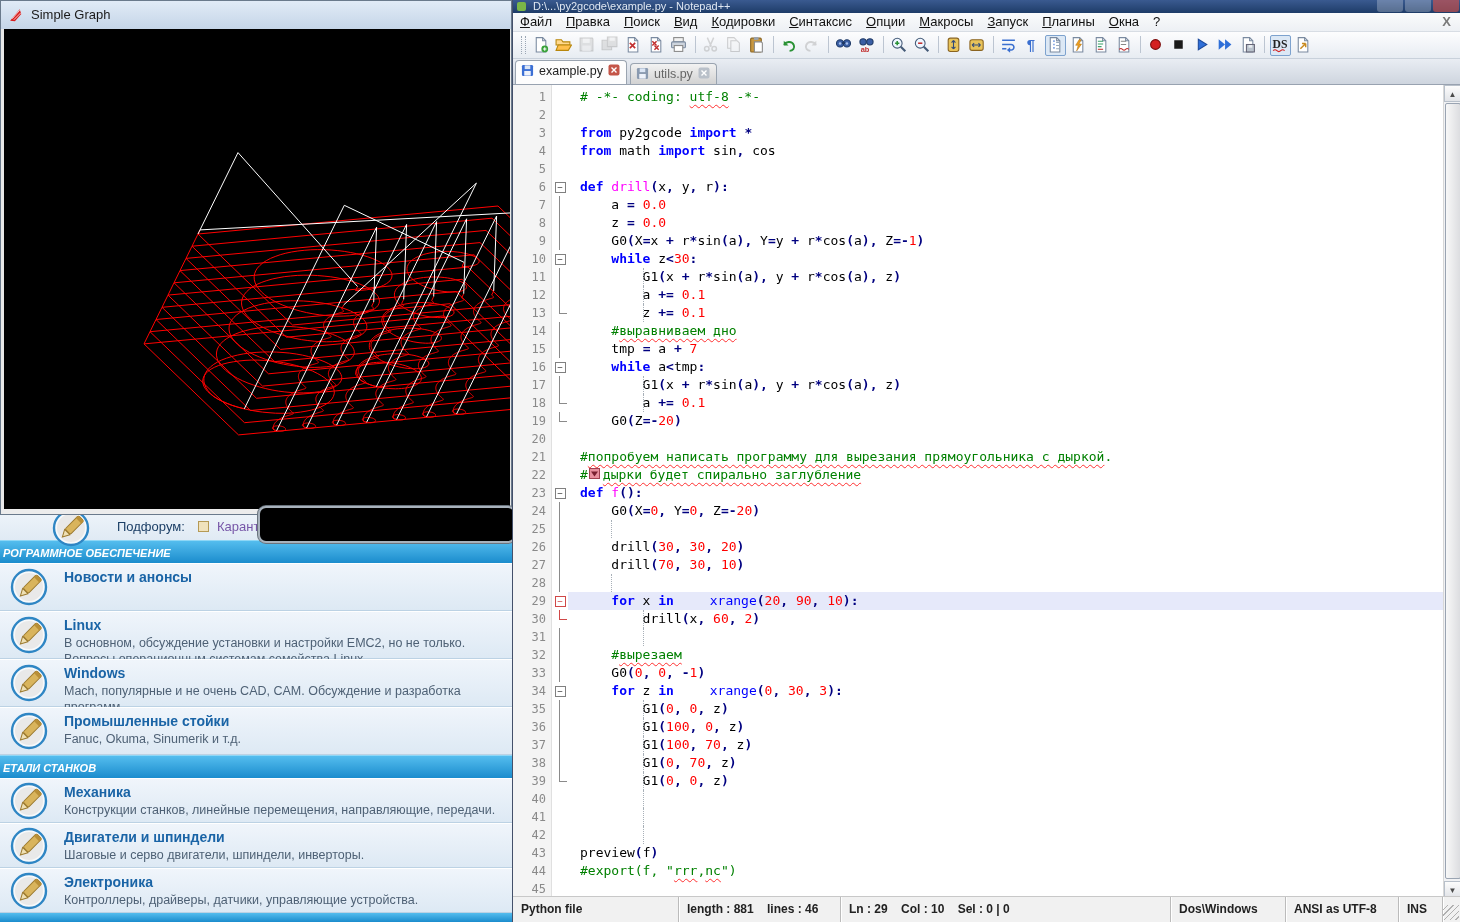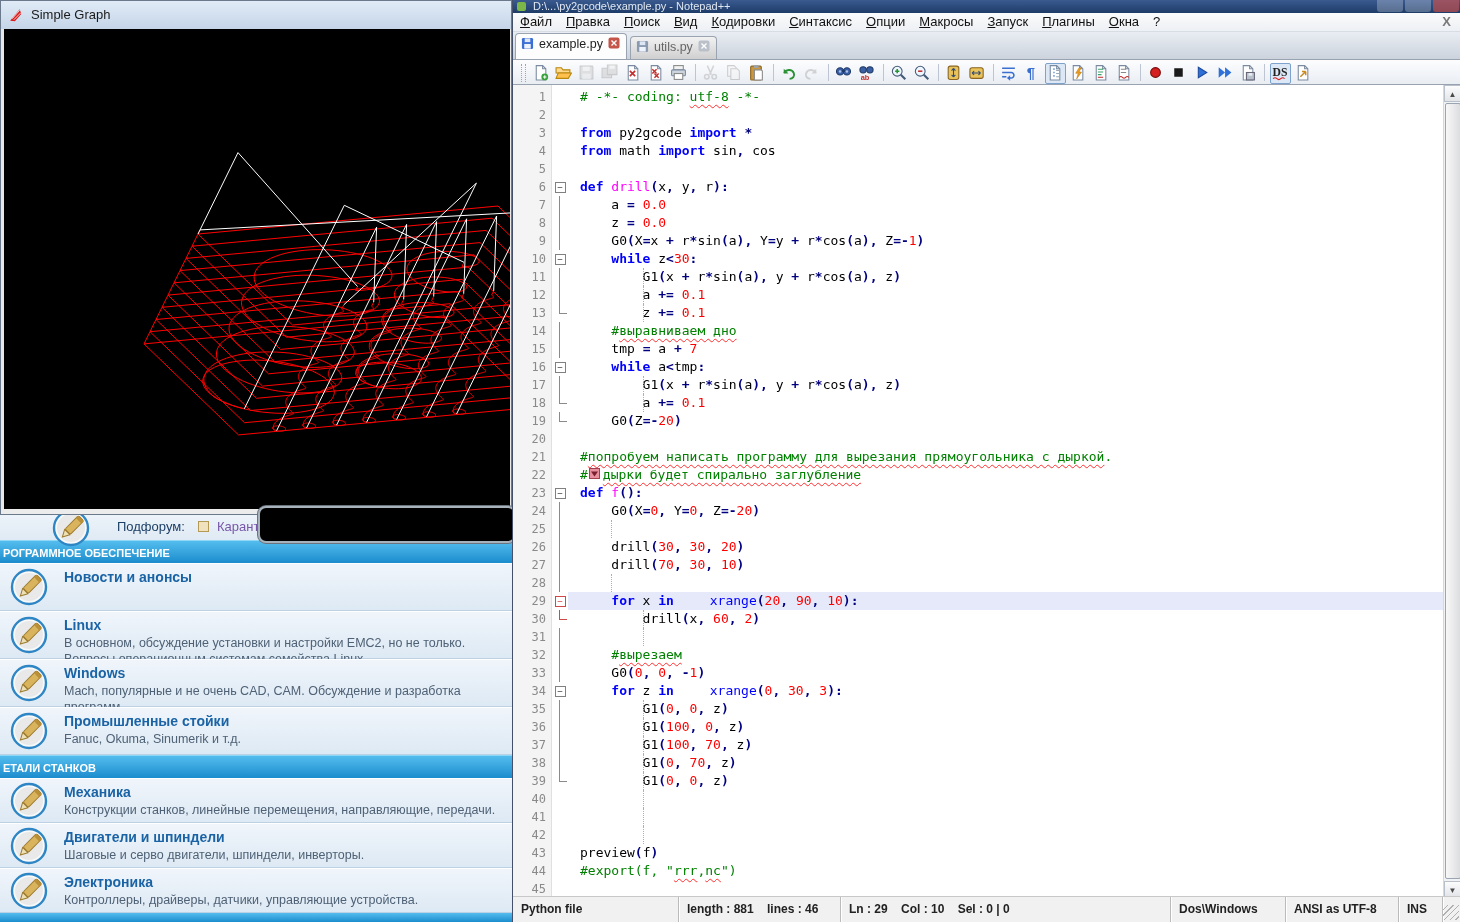--- a/index.html
+++ b/index.html
@@ -16,21 +16,21 @@
   .b2{left:108px;top:7px;width:130px;height:9px;background:#93a3b5;}
   #forum{position:absolute;left:0;top:512px;width:512px;bottom:0;background:#e4edf6;}
   #subforum-row{position:relative;height:28px;background:linear-gradient(#eef4fa,#e0eaf4);
     font-size:13px;color:#1c3f66;overflow:visible;}
   #subforum-row .txt{position:absolute;left:117px;top:7px;}
   .sf-ico{display:inline-block;width:9px;height:9px;background:#f0e2bc;border:1px solid #b59a55;
     vertical-align:-1px;margin:0 4px 0 10px;}
   #subforum-link{color:#7757a8;text-decoration:none;}
   .fhead{height:23px;background:linear-gradient(#54bdee,#1b8ccd);border-top:1px solid #8ed7f6;
     color:#fff;font-size:11px;font-weight:bold;padding:5px 0 6px 3px;box-sizing:border-box;
-    padding-top:6px;height:23px;line-height:13px;}
+    padding-top:6px;height:23px;line-height:13px;font-style:italic;}
   .frow{position:relative;background:linear-gradient(#f0f5fb,#dde9f4);
     border-top:1px solid #ffffff;border-bottom:1px solid #bcd2e4;box-sizing:border-box;}
   .sec1 .frow{height:48px;} .sec2 .frow{height:45px;}
   .ficon{position:absolute;left:10px;top:50%;margin-top:-19px;width:38px;height:38px;}
   .ftxt{margin-left:64px;padding-top:5px;}
   .ftitle{font-size:14px;font-weight:bold;color:#1a64a6;line-height:17px;}
   .fdesc{font-size:12.5px;color:#4e6175;line-height:16px;max-width:445px;margin-top:1px;}
   #forum-bottom-bar{position:absolute;left:0;bottom:0;width:512px;height:9px;
     background:linear-gradient(#54bdee,#1b8ccd);}
 
@@ -292,35 +292,20 @@
       <span class="npp-ico"></span>
       <span id="npp-title-text">D:\...\py2gcode\example.py - Notepad++</span>
       <span class="wbtn" style="right:58px"></span>
       <span class="wbtn" style="right:30px"></span>
       <span class="wbtn" style="right:2px;background:rgba(220,80,70,.6)"></span>
     </div>
     <div id="npp-menubar">
       <span id="menu-items"><span class="mi"><u>Ф</u>айл</span><span class="mi"><u>П</u>равка</span><span class="mi"><u>П</u>оиск</span><span class="mi"><u>В</u>ид</span><span class="mi"><u>К</u>одировки</span><span class="mi"><u>С</u>интаксис</span><span class="mi"><u>О</u>пции</span><span class="mi"><u>М</u>акросы</span><span class="mi"><u>З</u>апуск</span><span class="mi"><u>П</u>лагины</span><span class="mi"><u>О</u>кна</span><span class="mi">?</span></span>
       <span id="menu-close">X</span>
     </div>
-    <div id="npp-tabbar"><span id="tabs"><span class="tab act"><svg width="13" height="13" viewBox="0 0 14 14">
-              <rect x="1" y="1" width="12" height="12" rx="1.5" fill="#3b6fd4"></rect>
-              <rect x="4" y="1.5" width="6" height="4" fill="#dce6f5"></rect>
-              <rect x="3.5" y="7.5" width="7" height="5" fill="#eef2fa"></rect>
-            </svg><span class="tlab">example.py</span><svg width="12" height="12" viewBox="0 0 12 12">
-              <rect x="0.5" y="0.5" width="11" height="11" rx="2" fill="#c45548"></rect>
-              <path d="M3.5 3.5l5 5M8.5 3.5l-5 5" stroke="#fff" stroke-width="1.4"></path>
-            </svg></span><span class="tab"><svg width="13" height="13" viewBox="0 0 14 14">
-              <rect x="1" y="1" width="12" height="12" rx="1.5" fill="#8a9ab0"></rect>
-              <rect x="4" y="1.5" width="6" height="4" fill="#dce6f5"></rect>
-              <rect x="3.5" y="7.5" width="7" height="5" fill="#eef2fa"></rect>
-            </svg><span class="tlab">utils.py</span><svg width="12" height="12" viewBox="0 0 12 12">
-              <rect x="0.5" y="0.5" width="11" height="11" rx="2" fill="#b9c0c9"></rect>
-              <path d="M3.5 3.5l5 5M8.5 3.5l-5 5" stroke="#fff" stroke-width="1.4"></path>
-            </svg></span></span></div>
     <div id="npp-toolbar"><span class="grip"></span><span id="tb-icons"><span class="tbi"><svg viewBox="0 0 16 16" width="17" height="17">
               <path d="M4 1.5h6l3 3V15H4z" fill="#fff" stroke="#7a8aa0"></path>
               <path d="M10 1.5v3h3" fill="none" stroke="#7a8aa0"></path>
               <circle cx="12" cy="12.2" r="3.2" fill="#3aa23a"></circle>
               <path d="M12 10.6v3.2M10.4 12.2h3.2" stroke="#fff"></path>
             </svg></span><span class="tbi"><svg viewBox="0 0 16 16" width="17" height="17">
               <path d="M1 3.5h5l1.5 2H14v3H1z" fill="#ffd98e" stroke="#b8860b"></path>
               <path d="M1 13.5l2-5h12.5l-3 5z" fill="#ffc04d" stroke="#b8860b"></path>
             </svg></span><span class="tbi dis"><svg viewBox="0 0 16 16" width="17" height="17">
               <path d="M2 2h11.5l.5.8V14H2z" fill="#b9c2cc" stroke="#8a929c"></path>
@@ -423,20 +408,35 @@
               <path d="M10 1.5v3h3" fill="none" stroke="#7a8aa0"></path>
               <rect x="7" y="8" width="7.5" height="7" fill="#b9c2cc" stroke="#667"></rect>
               <rect x="9" y="8.5" width="3.5" height="2.5" fill="#e8ecf0"></rect>
             </svg></span><span class="tsep"></span><span class="tbi prs"><svg viewBox="0 0 16 16" width="17" height="17">
               <text x="1.5" y="11.5" font-size="11" font-weight="bold" font-family="Liberation Serif,serif" fill="#222">DS</text>
               <path d="M2 13.8q1.8-1.8 3.6 0t3.6 0t3.6 0" stroke="#d42020" fill="none"></path>
             </svg></span><span class="tbi"><svg viewBox="0 0 16 16" width="17" height="17">
               <path d="M4 1.5h6l3 3V15H4z" fill="#fff" stroke="#7a8aa0"></path>
               <path d="M10 1.5v3h3" fill="none" stroke="#7a8aa0"></path>
               <path d="M6 12l5-5M11 7h-3.5M11 7v3.5" stroke="#c88a20" stroke-width="1.4" fill="none"></path>
+            </svg></span></span></div>
+    <div id="npp-tabbar"><span id="tabs"><span class="tab act"><svg width="13" height="13" viewBox="0 0 14 14">
+              <rect x="1" y="1" width="12" height="12" rx="1.5" fill="#3b6fd4"></rect>
+              <rect x="4" y="1.5" width="6" height="4" fill="#dce6f5"></rect>
+              <rect x="3.5" y="7.5" width="7" height="5" fill="#eef2fa"></rect>
+            </svg><span class="tlab">example.py</span><svg width="12" height="12" viewBox="0 0 12 12">
+              <rect x="0.5" y="0.5" width="11" height="11" rx="2" fill="#c45548"></rect>
+              <path d="M3.5 3.5l5 5M8.5 3.5l-5 5" stroke="#fff" stroke-width="1.4"></path>
+            </svg></span><span class="tab"><svg width="13" height="13" viewBox="0 0 14 14">
+              <rect x="1" y="1" width="12" height="12" rx="1.5" fill="#8a9ab0"></rect>
+              <rect x="4" y="1.5" width="6" height="4" fill="#dce6f5"></rect>
+              <rect x="3.5" y="7.5" width="7" height="5" fill="#eef2fa"></rect>
+            </svg><span class="tlab">utils.py</span><svg width="12" height="12" viewBox="0 0 12 12">
+              <rect x="0.5" y="0.5" width="11" height="11" rx="2" fill="#b9c0c9"></rect>
+              <path d="M3.5 3.5l5 5M8.5 3.5l-5 5" stroke="#fff" stroke-width="1.4"></path>
             </svg></span></span></div>
     <div id="npp-editor">
       <div id="ed-lines">
         <div class="m-num"></div>
         <div class="m-fold"></div>
         <div id="rows">
             <div class="edrow" style="top: 3px;">
               <span class="ln">1</span>
               <span class="fold"></span>
               <span class="code"><span class="tc"># -*- coding: </span><span class="tc tsq">utf-8</span><span class="tc"> -*-</span></span>

